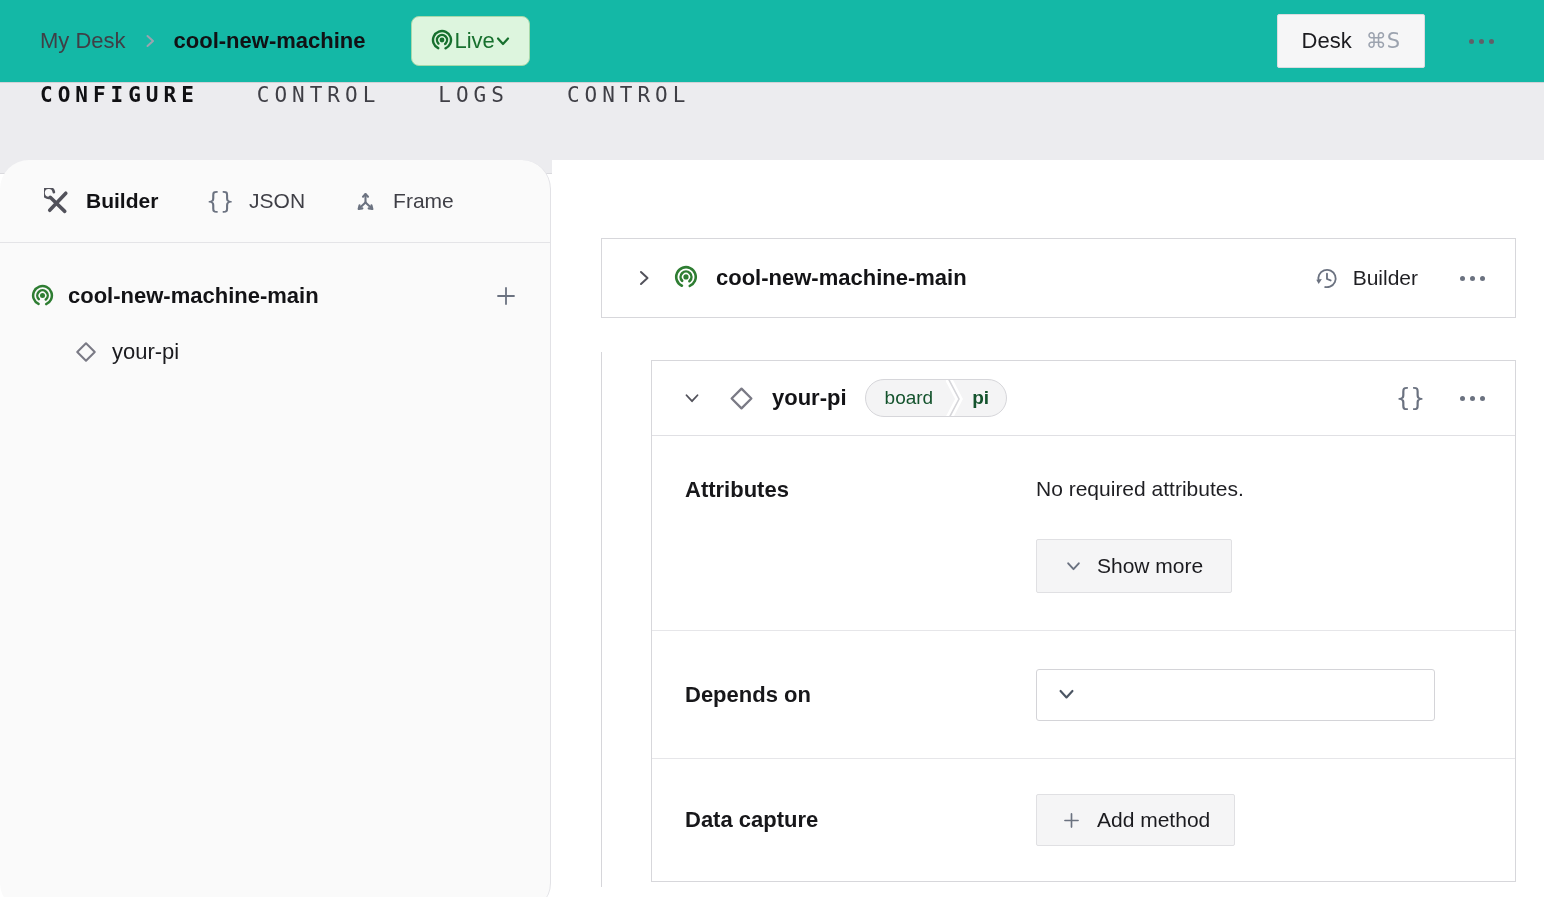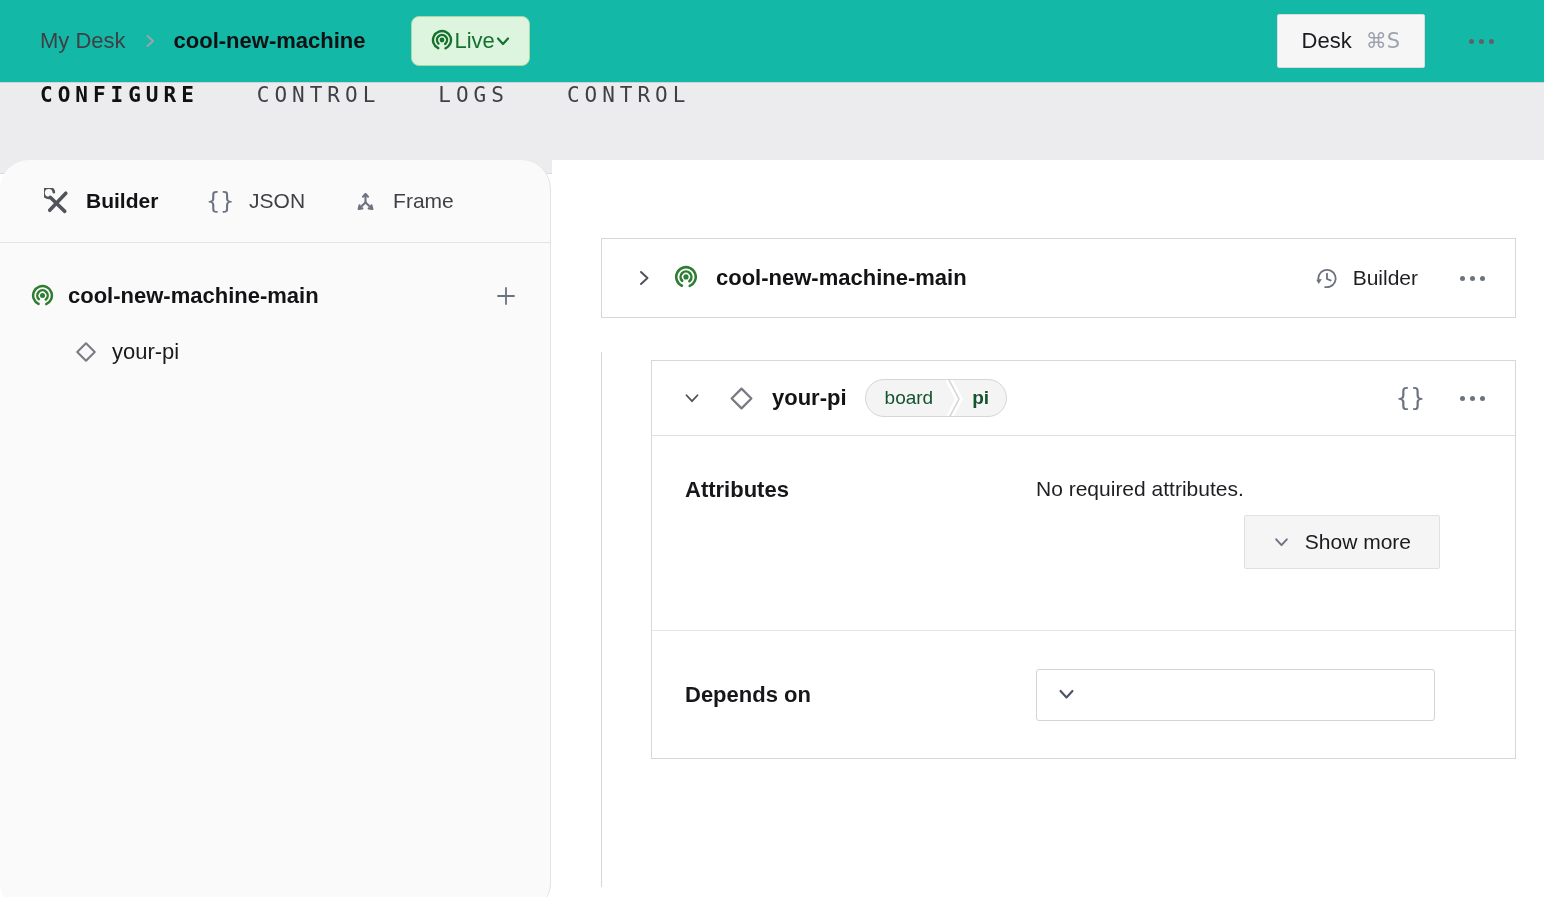--- a/index.html
+++ b/index.html
@@ -80,21 +80,21 @@
   .pill-seg.first { padding:0 13px 0 19px; }
   .pill-seg.second { padding:0 17px 0 9px;font-weight:bold; }
 
   .row { display:flex; }
   .row + .row { border-top:1px solid #e6e6e9; }
   .row-label { width:384px; padding-left:33px; font-size:22px; font-weight:bold; color:#17171a; }
   .row-attributes { height:194px; align-items:flex-start; padding-top:41px; }
   .row-depends { height:128px; align-items:center; }
   .row-capture { height:123px; align-items:center; }
   .row-depends .row-label, .row-capture .row-label { padding-top:0; }
-  .attr-content { display:flex; align-items:flex-start; }
+  .attr-content { display:flex; flex-direction:column; align-items:flex-start; }
   .attr-empty { font-size:21px; color:#1f1f23; }
   .show-more-btn { margin-top:38px; height:54px; display:flex; align-items:center; gap:15px;
     padding:0 28px; background:#f5f5f6; border:1px solid #e0e0e3; border-radius:2px;
     font-size:21px; color:#1b1b1f; cursor:pointer; }
   .dep-select { width:399px; height:52px; background:#fff; border:1px solid #d4d4d8;
     border-radius:3px; display:flex; align-items:center; padding:0 18px 0 20px; cursor:pointer; }
   .dep-input { border:none; outline:none; flex:1; font-size:21px; background:transparent;
     font-family:"Liberation Sans", sans-serif; color:#1b1b1f; min-width:0; }
   .dep-input::placeholder { color:#8e96a3; }
   .add-method-btn { height:52px; display:flex; align-items:center; gap:15px; padding:0 24px;
@@ -276,17 +276,26 @@
 
         <div class="row row-depends">
           <div class="row-label">Depends on</div>
           <div class="dep-select">
             <svg width="19" height="19" viewBox="0 0 16 16">
                 <polyline points="3,5 8,10.5 13,5" fill="none" stroke="#4b5563" stroke-width="1.8" stroke-linecap="round" stroke-linejoin="round"></polyline>
               </svg>
           </div>
         </div>
 
+        <div class="row row-capture">
+          <div class="row-label">Data capture</div>
+          <button class="add-method-btn">
+            <svg width="21" height="21" viewBox="0 0 24 24">
+                <path d="M12 4.5 V19.5 M4.5 12 H19.5" stroke="#6b7280" stroke-width="1.9" stroke-linecap="round" fill="none"></path>
+              </svg>
+            <span>Add method</span>
+          </button>
+        </div>
       </div>
 
     </div>
   </div>
 </div>
 
 </body></html>

